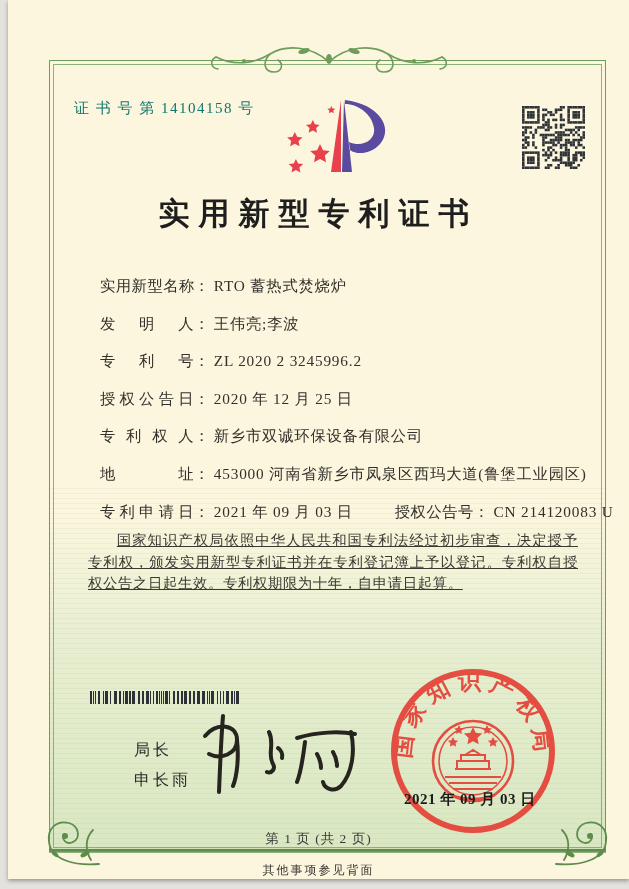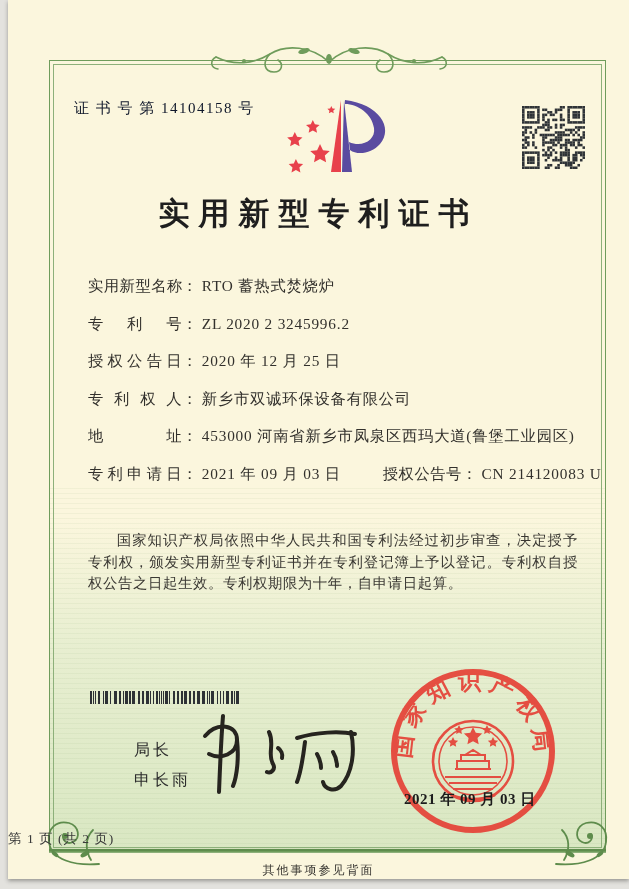--- a/index.html
+++ b/index.html
@@ -28,50 +28,50 @@
     background:repeating-linear-gradient(180deg, rgba(110,150,90,.07) 0 1px, rgba(110,150,90,0) 1px 5px);
     pointer-events:none;
   }
   .frame-bottom-rule {
     position:absolute; left:41px; top:849px; width:557px; height:4px;
     border-top:2.5px solid #5e8c4c; border-bottom:1px solid #8db07a;
   }
   .ornament { position:absolute; color:#6f9c5b; }
   .cert-number {
     position:absolute; left:66px; top:99px; font-size:15px;
-    letter-spacing:1.5px; color:#0f172a;
+    letter-spacing:1.5px; color:#0f766e;
   }
   .logo { position:absolute; left:276px; top:96px; width:118px; height:88px; }
   .qr { position:absolute; left:514px; top:106px; width:63px; height:63px; }
   .title {
     position:absolute; left:0; top:193px; width:100%; text-align:center;
     font-size:31px; font-weight:bold; letter-spacing:9px; color:#1e1e1e;
   }
   .fields { position:absolute; left:80px; top:276px; width:500px; }
   .field-row { height:37.6px; font-size:15.3px; color:#32302c; letter-spacing:.5px; white-space:nowrap; }
-  .f-label { display:inline-block; width:94px; text-align:justify; text-align-last:justify; }
+  .f-label { display:inline-block; width:94px; text-align:justify; text-align-last:justify;margin-left:12px; }
   .f-colon { display:inline-block; margin-right:4px; }
   .f-value { letter-spacing:.8px;text-align:right; }
   .f-pair2 { margin-left:42px; }
   .paragraphs {
     position:absolute; left:80px; top:530px; width:490px;
     font-size:14.4px; line-height:21.6px; color:#3a3833;
-    letter-spacing:.6px; text-align:justify;
+    letter-spacing:.6px; text-align:justify;text-decoration:underline;
   }
   .paragraphs p { text-indent:2em; }
   .barcode { position:absolute; left:82px; top:691px; width:152px; height:13px; }
   .signer { position:absolute; left:82px; top:735px; font-size:16px; color:#2c2c2c; letter-spacing:3px; line-height:30px;margin-left:44px; }
   .signature { position:absolute; left:185px; top:706px; width:170px; height:92px; }
   .seal { position:absolute; left:379px; top:665px; width:172px; height:172px; opacity:.93; }
   .seal-date {
     position:absolute; left:396px; top:790px; width:160px; font-size:15px;
     color:#1c1c1c; letter-spacing:.5px; z-index:5; font-weight:bold;
   }
   .page-footer {
-    position:absolute; left:0; top:830px; width:100%; 
+    position:absolute; left:0; top:830px; width:100%; text-align:center;
     font-size:13.5px; color:#3a3a3a; letter-spacing:1px;
   }
   .back-note {
     position:absolute; left:0; top:862px; width:100%; text-align:center;
     font-size:12px; color:#3a3833; letter-spacing:2px;
   }
 </style>
 </head>
 <body>
 
@@ -451,20 +451,23 @@
       <rect x="21" y="24" width="1.02" height="1.02" fill="#2e3236"></rect>
     </svg>
 
   <div class="title">实用新型专利证书</div>
 
   <div class="fields">
     <div class="field-row">
       <span class="f-label">实用新型名称</span><span class="f-colon">：</span><span class="f-value">RTO 蓄热式焚烧炉</span>
     </div>
     <div class="field-row">
+      <span class="f-label">发明人</span><span class="f-colon">：</span><span class="f-value">王伟亮;李波</span>
+    </div>
+    <div class="field-row">
       <span class="f-label">专利号</span><span class="f-colon">：</span><span class="f-value">ZL 2020 2 3245996.2</span>
     </div>
     <div class="field-row">
       <span class="f-label">授权公告日</span><span class="f-colon">：</span><span class="f-value">2020 年 12 月 25 日</span>
     </div>
     <div class="field-row">
       <span class="f-label">专利权人</span><span class="f-colon">：</span><span class="f-value">新乡市双诚环保设备有限公司</span>
     </div>
     <div class="field-row">
       <span class="f-label">地址</span><span class="f-colon">：</span><span class="f-value">453000 河南省新乡市凤泉区西玛大道(鲁堡工业园区)</span>

